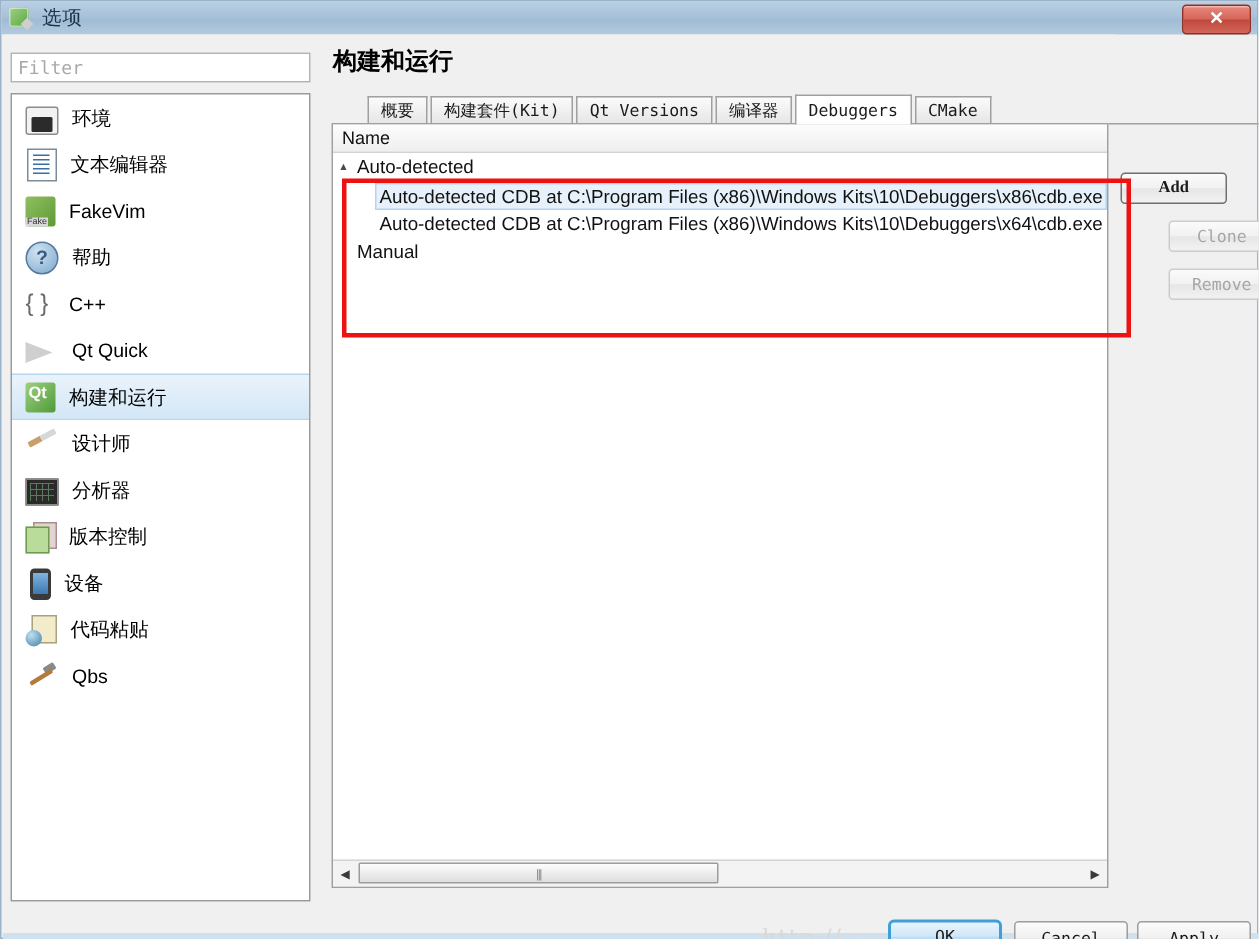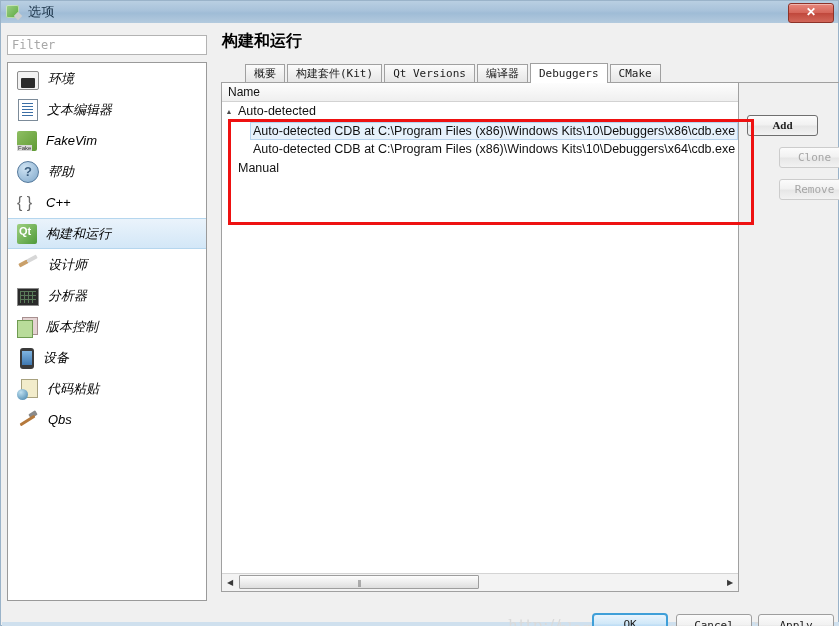--- a/index.html
+++ b/index.html
@@ -132,21 +132,20 @@
   .side-ico {
     width: 22px; height: 22px;
     flex: none;
     margin-right: 9px;
     position: relative;
   }
   .side-label {
     font-size: 13px;
     color: #000;
     white-space: nowrap;
-    font-style: italic;
   }
 
   
   .ic-env { background:#f2f2f2; border:1px solid #8c8c8c; border-radius:2px; width:20px;height:17px;margin-top:3px;}
   .ic-env:after{content:"";position:absolute;left:3px;top:6px;width:14px;height:10px;background:#2b2b2b;border-radius:1px;}
   .ic-texted { background:#fff; border:1px solid #7c8b99; width:18px;height:20px;margin-top:1px;margin-left:1px;}
   .ic-texted:after{content:"";position:absolute;left:3px;top:3px;width:11px;height:1px;
     box-shadow:0 0 0 0 #3b6ea5, 0 3px 0 0 #3b6ea5, 0 6px 0 0 #3b6ea5, 0 9px 0 0 #3b6ea5, 0 12px 0 0 #3b6ea5;
     background:#3b6ea5;}
   .ic-fakevim{width:20px;height:20px;margin-top:1px;background:linear-gradient(135deg,#8fbf63,#5f9a33);border-radius:2px;}
@@ -443,20 +442,24 @@
       <div class="side-item">
         <span class="side-ico ic-help"></span>
         <span class="side-label">帮助</span>
       </div>
 
       <div class="side-item">
         <span class="side-ico ic-cpp"></span>
         <span class="side-label">C++</span>
       </div>
 
+      <div class="side-item">
+        <span class="side-ico ic-qtquick"></span>
+        <span class="side-label">Qt Quick</span>
+      </div>
 
       <div class="side-item selected">
         <span class="side-ico ic-buildrun"></span>
         <span class="side-label">构建和运行</span>
       </div>
 
 
       <div class="side-item">
         <span class="side-ico ic-designer"></span>
         <span class="side-label">设计师</span>

